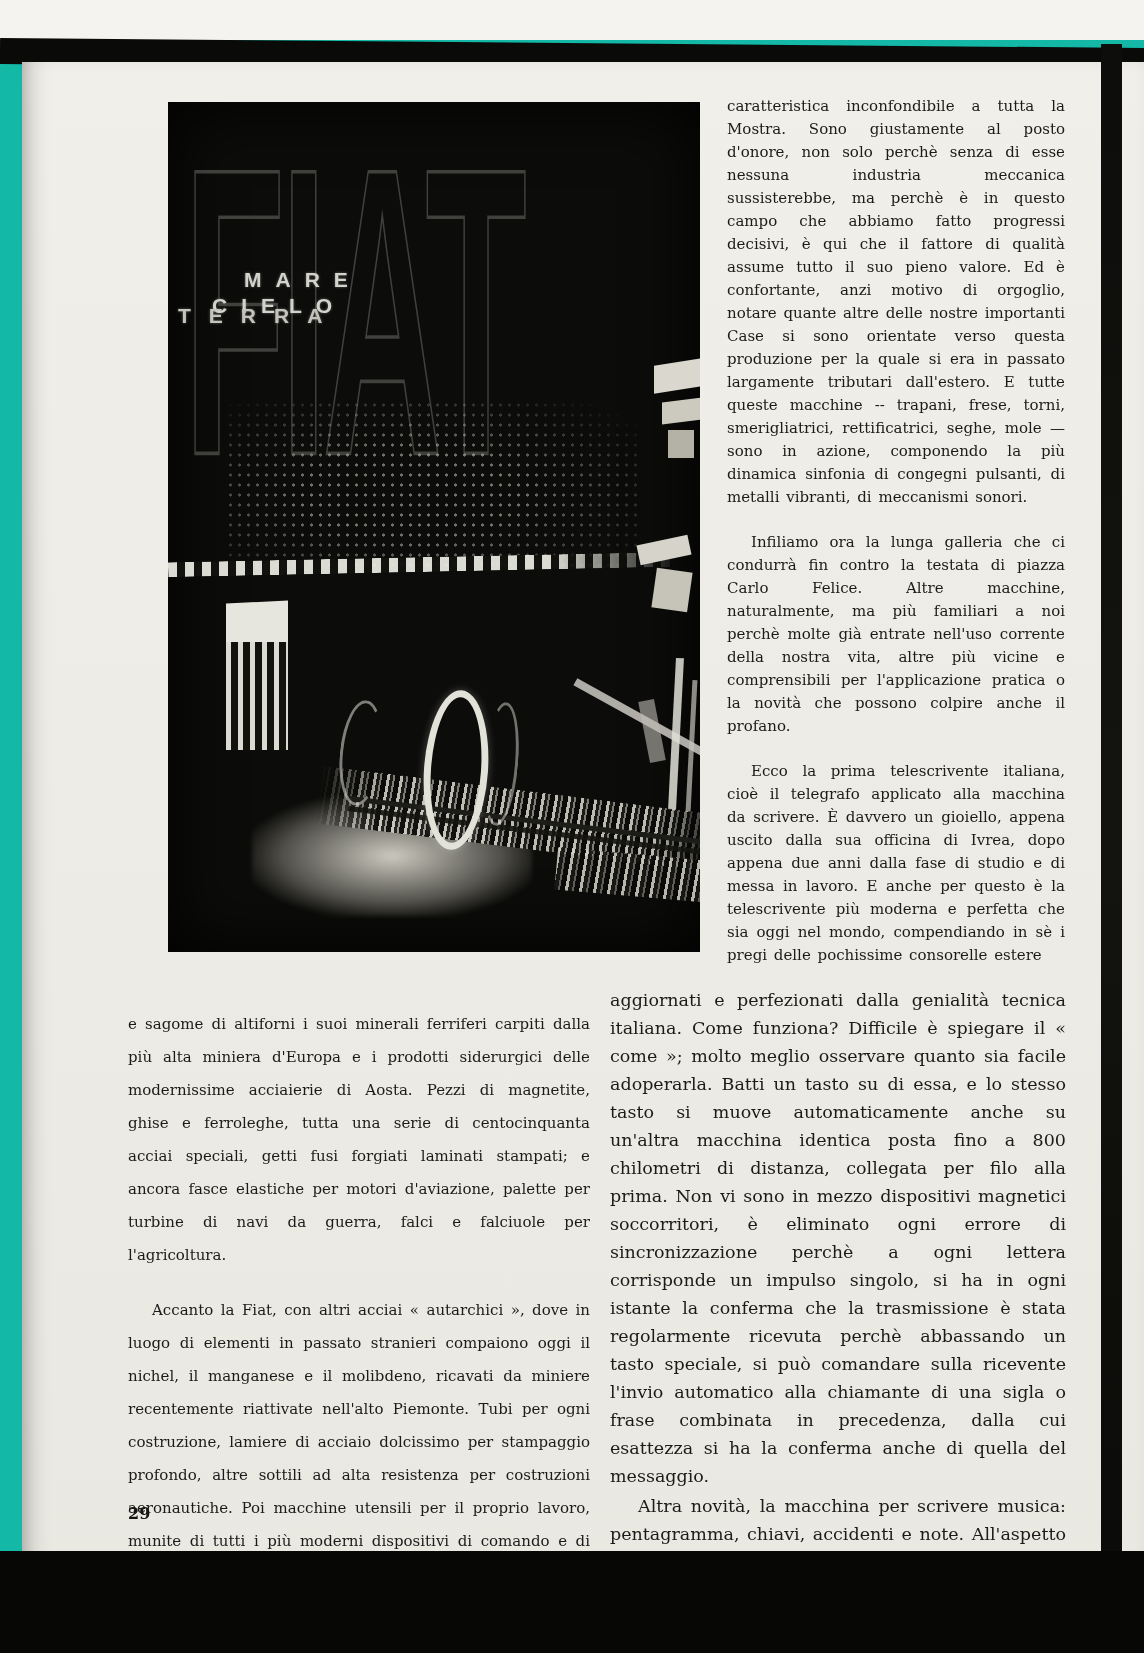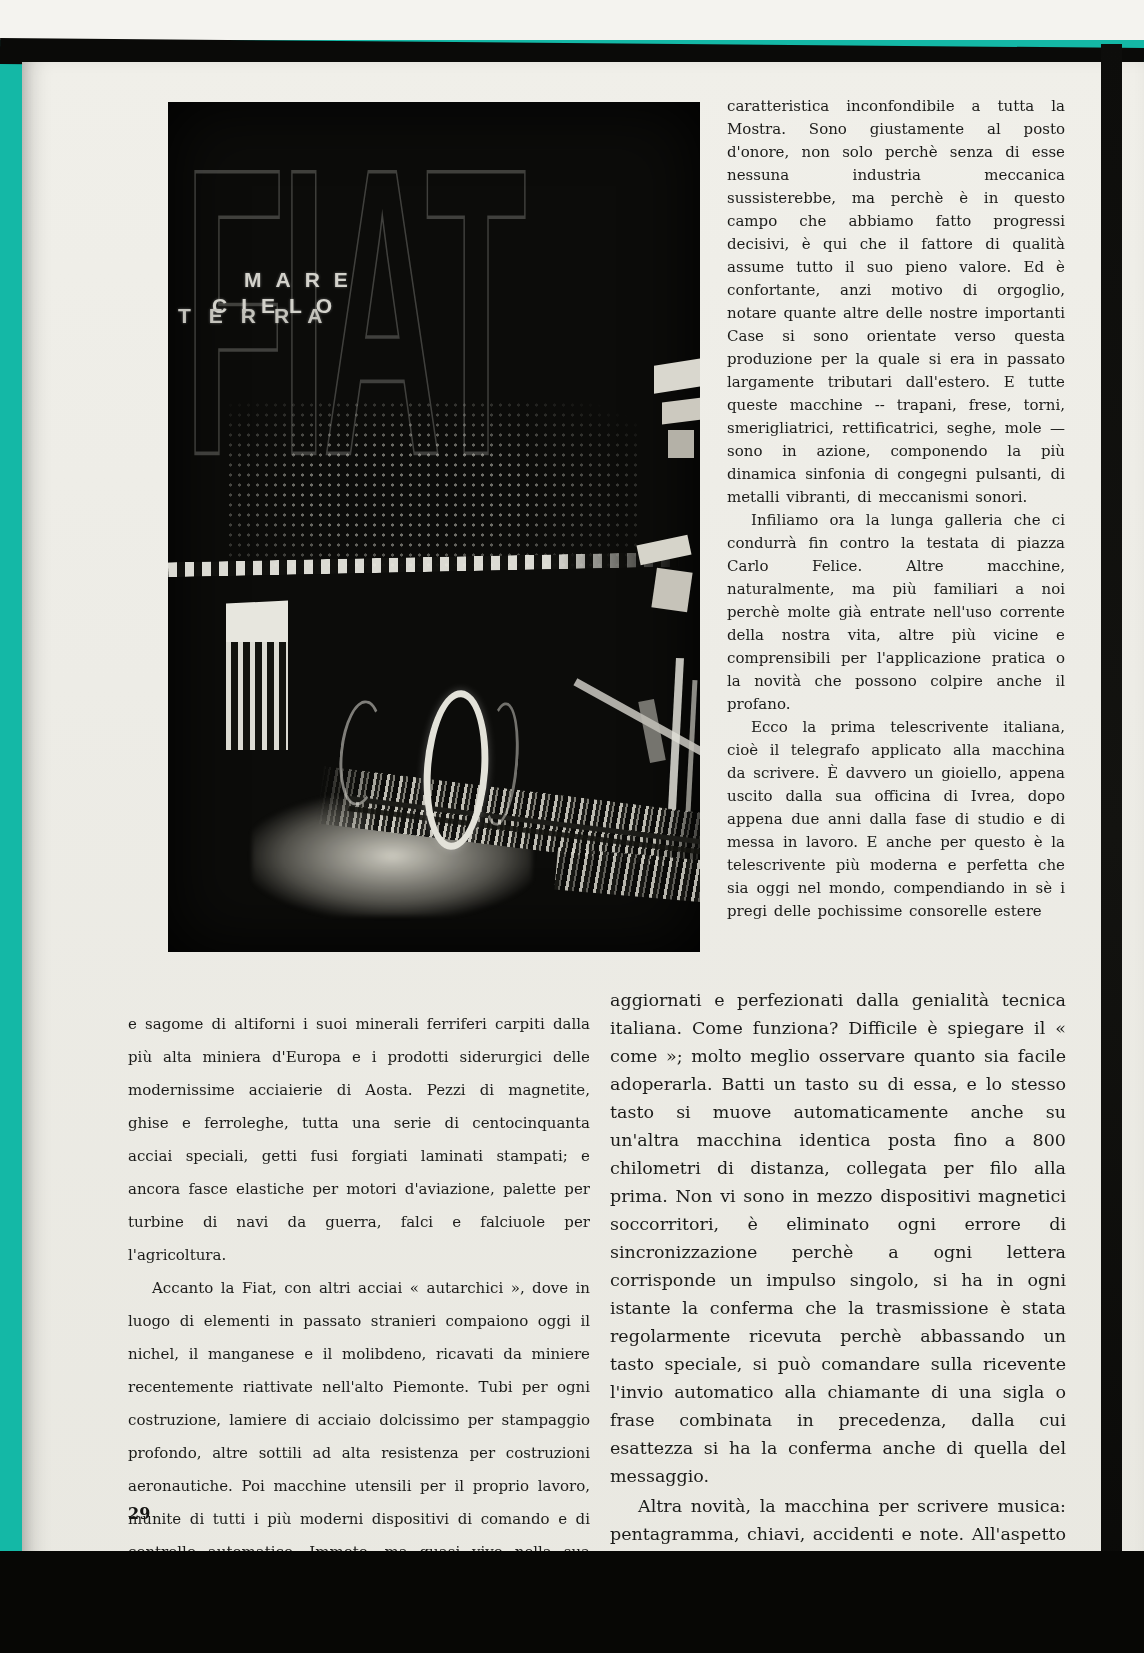--- a/index.html
+++ b/index.html
@@ -68,21 +68,21 @@
   .streak1{position:absolute;left:504px;top:556px;width:8px;height:152px;background:rgba(226,224,216,.85);transform:rotate(3deg);}
   .streak2{position:absolute;left:521px;top:578px;width:5px;height:132px;background:rgba(198,196,188,.7);transform:rotate(3deg);}
   .streak3{position:absolute;left:476px;top:598px;width:16px;height:62px;background:rgba(188,186,178,.6);transform:rotate(-11deg);}
 
   
   .caption{position:absolute;left:146px;top:916px;width:532px;text-align:center;
          font-family:"Liberation Sans",sans-serif;font-weight:700;font-size:13px;
          letter-spacing:.4px;color:#171715;}
   .col{position:absolute;color:#1b1b19;text-align:justify;word-spacing:2px;}
   .col p{margin:0;}
-  .col p.indent{text-indent:1.6em;}
+  .col p.indent{text-indent:1.6em;margin-top:22px;}
   .col-right-top{left:705px;top:33px;width:338px;font-size:15px;line-height:23px;}
   .col-right-top p.gap-before{}
   .col-left-bottom{left:106px;top:946px;width:462px;font-size:15px;line-height:33px;}
   .col-right-bottom{left:588px;top:924px;width:456px;font-size:17.5px;line-height:28px;}
   .col-right-bottom p.indent{margin-top:2px;}
   .page-number{position:absolute;left:106px;top:1442px;font-size:16px;font-weight:700;color:#14141:2;color:#141412;}
 </style>
 </head>
 <body>
 

